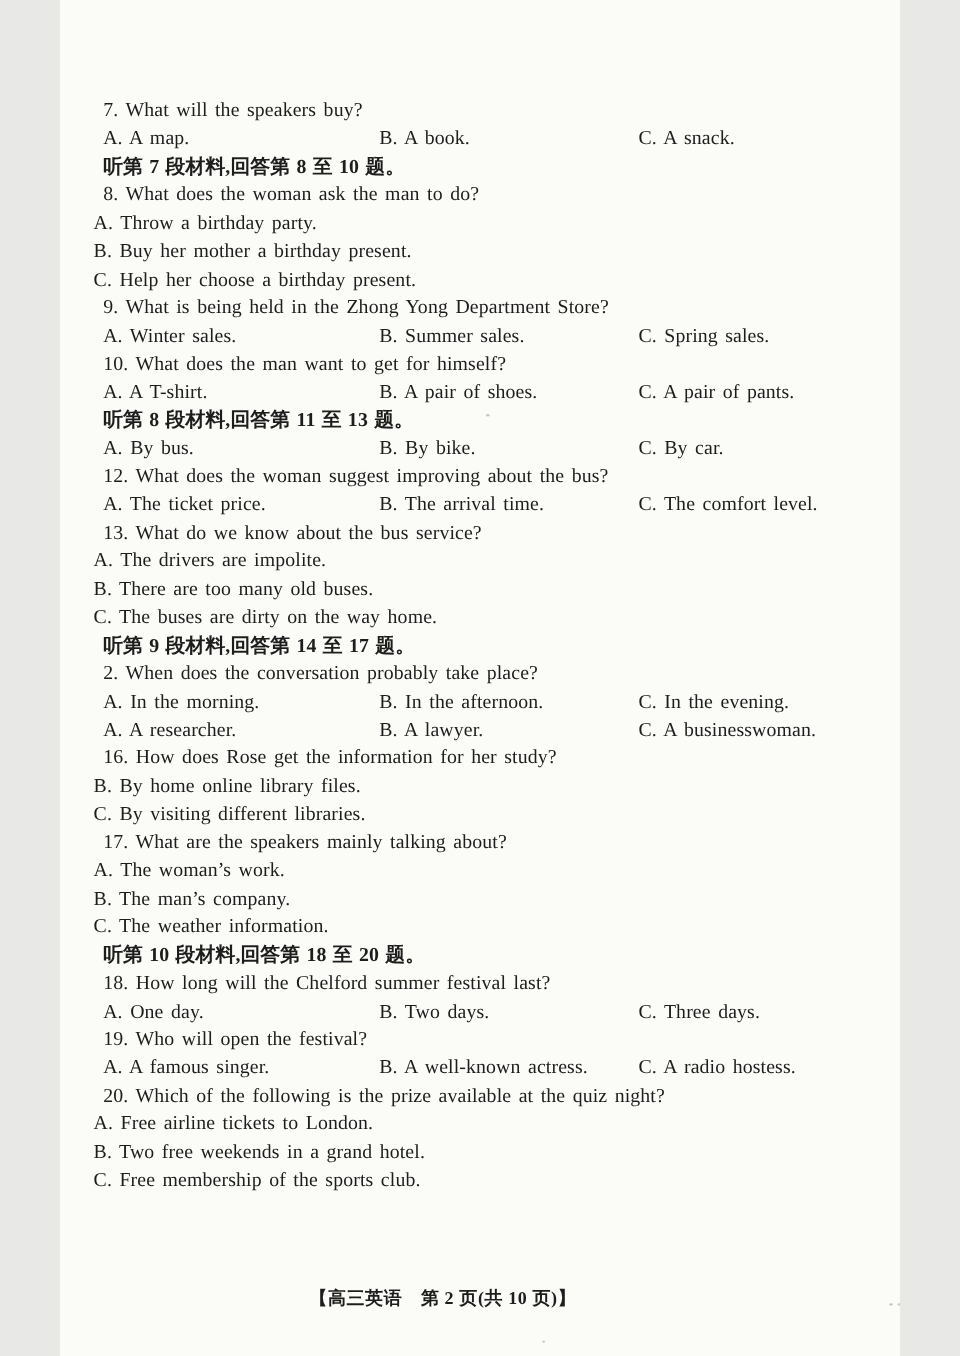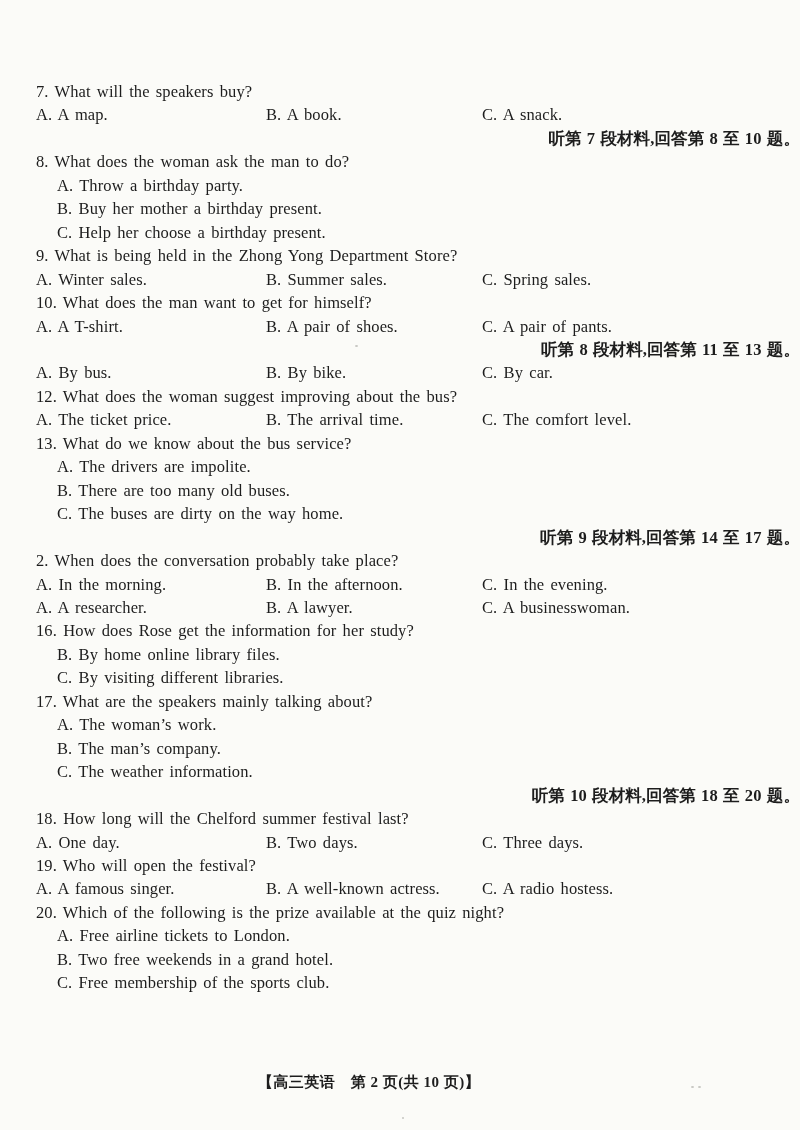--- a/index.html
+++ b/index.html
@@ -1,36 +1,36 @@
 <!DOCTYPE html>
 <html><head>
 <meta charset="utf-8">
 <style>
   html,body { margin:0; padding:0; background:#e8e8e6; }
   .page {
     position:relative;
-    width:800px; height:1130px;
+    width:700px; height:1130px;
     margin:0 auto;
     background:#fbfbf8;
     color:#1d1d1d;
     font-family:"Liberation Serif","DejaVu Serif",serif;
     overflow:hidden;
   }
   .content {
     position:absolute;
     top:80px; left:0; right:0;
     font-size:16.5px;
     line-height:23.45px;
     word-spacing:2px;
     letter-spacing:0.1px;
   }
   .line { white-space:nowrap; }
   .question { padding-left:36px; }
-  .material { padding-left:36px; font-weight:600; word-spacing:1px;text-align:right; }
-  .option-stack { padding-left:57px; }
+  .material { padding-left:36px; font-weight:600; word-spacing:1px; }
+  .option-stack { padding-left:28px; }
   .options-row {
     display:grid;
     grid-template-columns:230px 216px auto;
     padding-left:36px;
   }
   .footer {
     position:absolute;
     top:1073px; left:0;
     width:100%;
     text-align:center;

